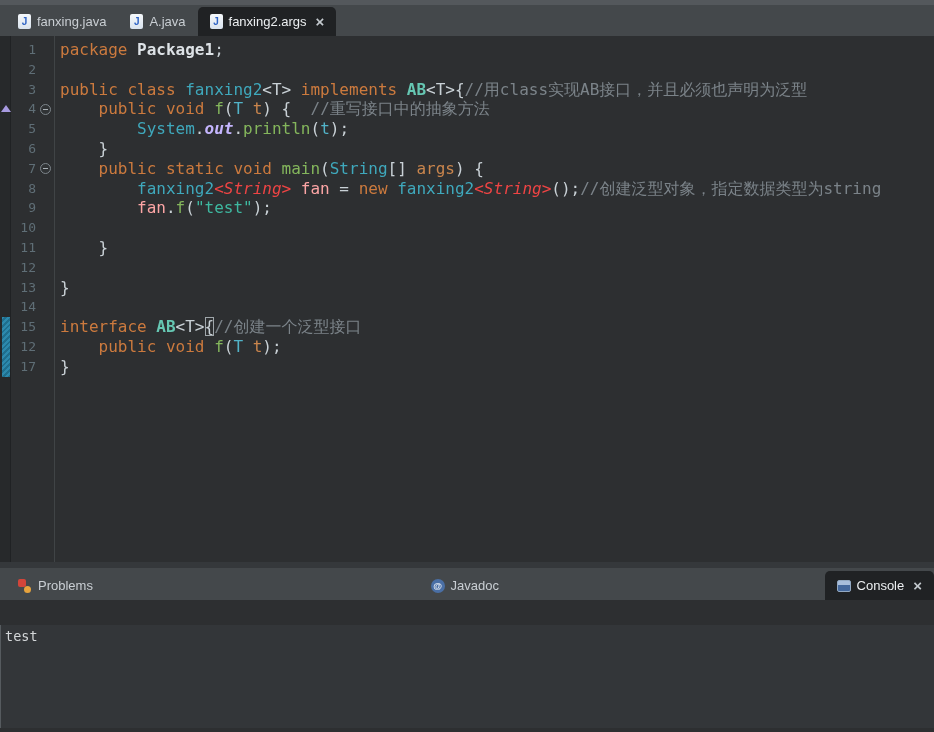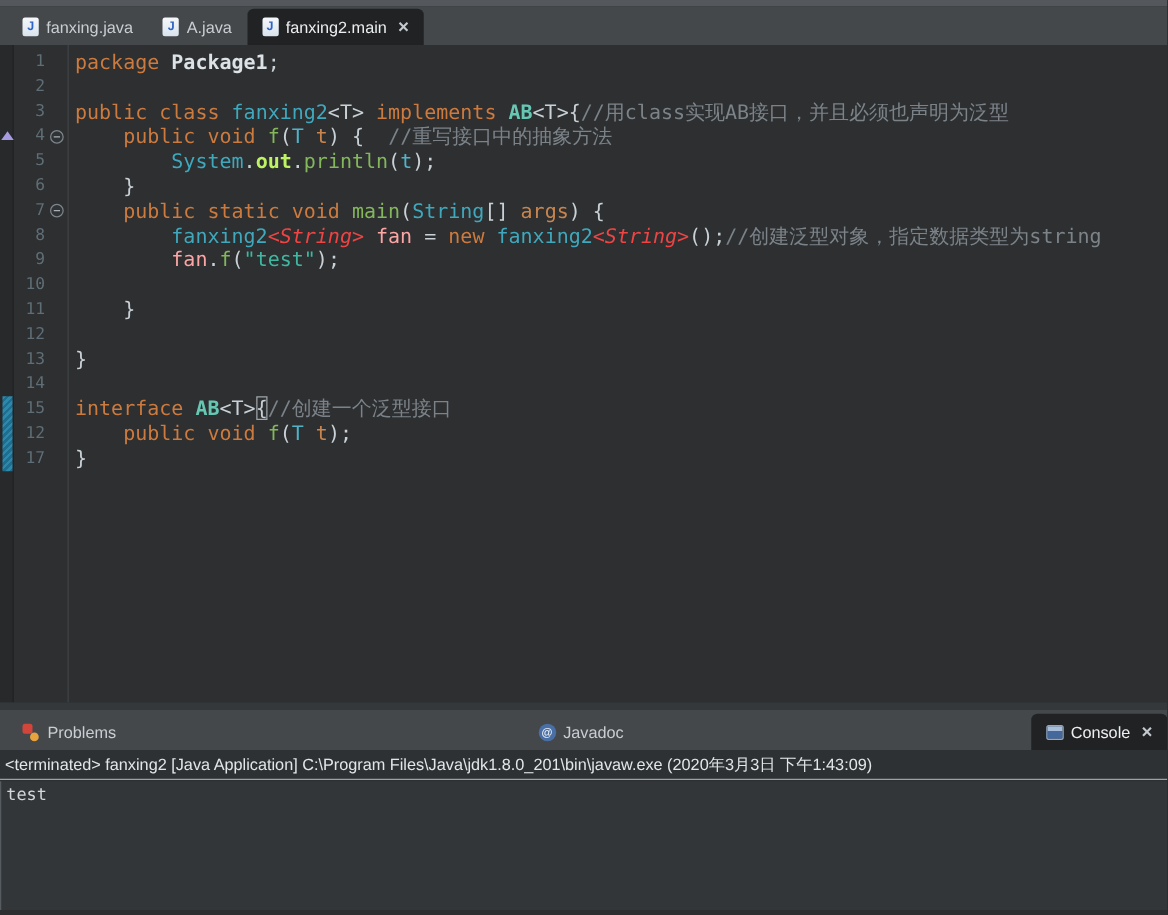--- a/index.html
+++ b/index.html
@@ -64,21 +64,21 @@
   .tk-kw   { color:#cc7a3e; }
   .tk-cls  { color:#3fa8bc; }
   .tk-clsb { color:#dde2e6; font-weight:bold; }
   .tk-iface{ color:#66c7b3; font-weight:bold; }
   .tk-meth { color:#84b65c; }
   .tk-var  { color:#fca5a5; }
   .tk-str  { color:#3eb8a0; }
   .tk-gen  { color:#ef4444;font-style:italic; }
   .tk-cmt  { color:#7b8389; }
   .tk-pl   { color:#c9d1d6; }
-  .tk-fld  { color:#bef264; font-weight:bold; }
+  .tk-fld  { color:#c4b5fd; font-weight:bold; font-style:italic; }
   .tk-par  { color:#c9854d; }
   .tk-typ  { color:#52b3c8; }
   .tk-box  { outline:1px solid #9fa6aa; outline-offset:-1px; }
 
   
   .splitter { position:absolute; left:0; top:562px; width:934px; height:6px; background:#35383b; }
 
   
   .console-header { position:absolute; left:0; top:600px; width:934px; height:24px;
                     background:#2e3134; border-bottom:1px solid #9aa0a3;
@@ -100,21 +100,21 @@
     <div class="tab">
       <span class="java-icon">J</span>
       <span>fanxing.java</span>
     </div>
     <div class="tab">
       <span class="java-icon">J</span>
       <span>A.java</span>
     </div>
     <div class="tab active">
       <span class="java-icon">J</span>
-      <span>fanxing2.main</span>
+      <span>fanxing2.args</span>
       <span class="close-icon">×</span>
     </div>
   </div>
 
   <div class="editor">
     <div class="marker-bar">
         <div class="marker-triangle" style="top: 69.4px;"></div>
         <div class="diff-bar" style="top: 281.2px; height: 59.4px;"></div>
       </div>
     <div class="gutter">
@@ -168,20 +168,17 @@
       <span class="view-icon javadoc-icon">@</span>
       <span>Javadoc</span>
     </div>
     <div class="tab active">
       <span class="view-icon console-icon"></span>
       <span>Console</span>
       <span class="close-icon">×</span>
     </div>
   </div>
 
-  <div class="console-header">
-    <span>&lt;terminated&gt; fanxing2 [Java Application] C:\Program Files\Java\jdk1.8.0_201\bin\javaw.exe (2020年3月3日 下午1:43:09)</span>
-  </div>
   <div class="console-body">
     <div class="console-output">test</div>
   </div>
 
 </div>
 
 </body></html>

